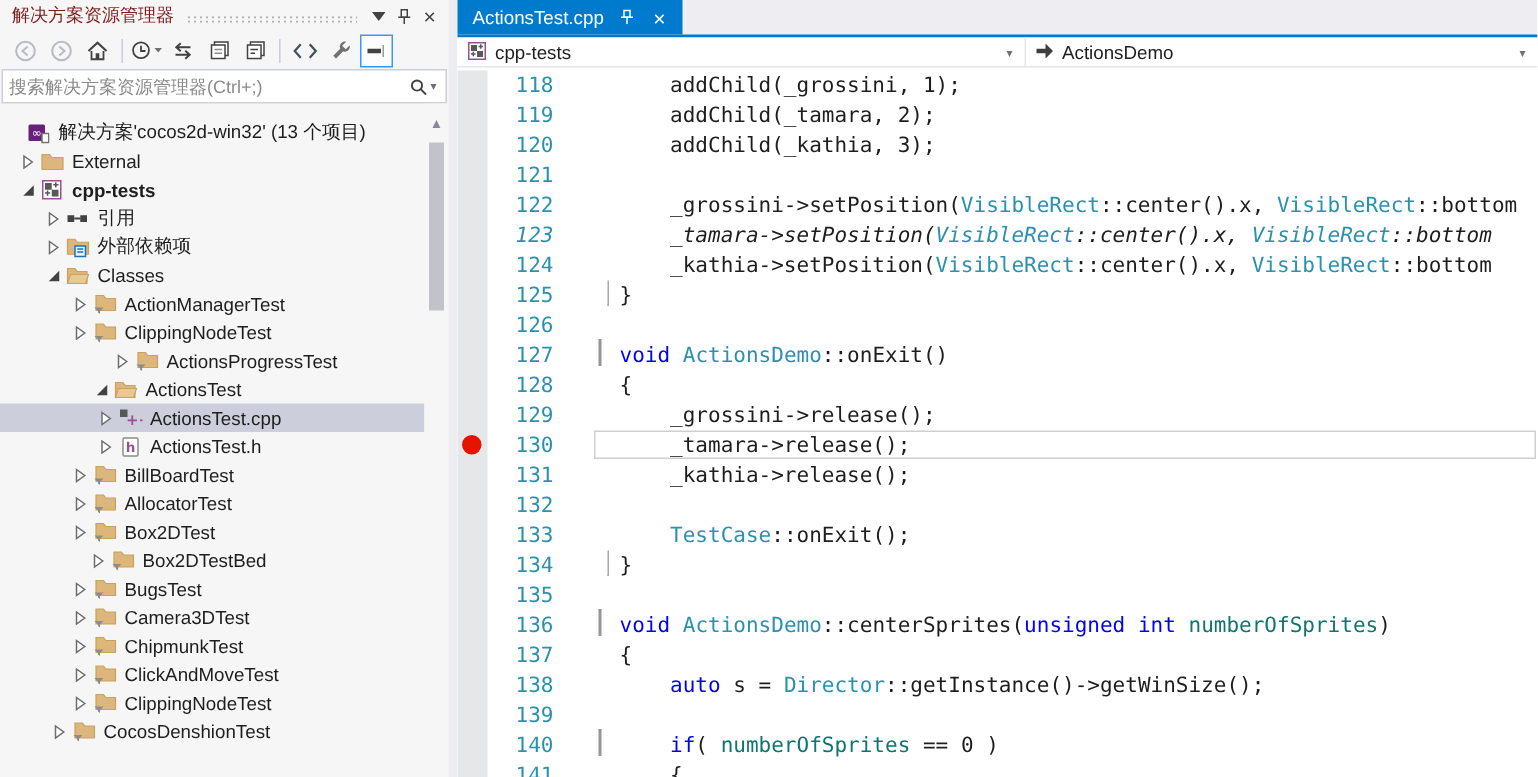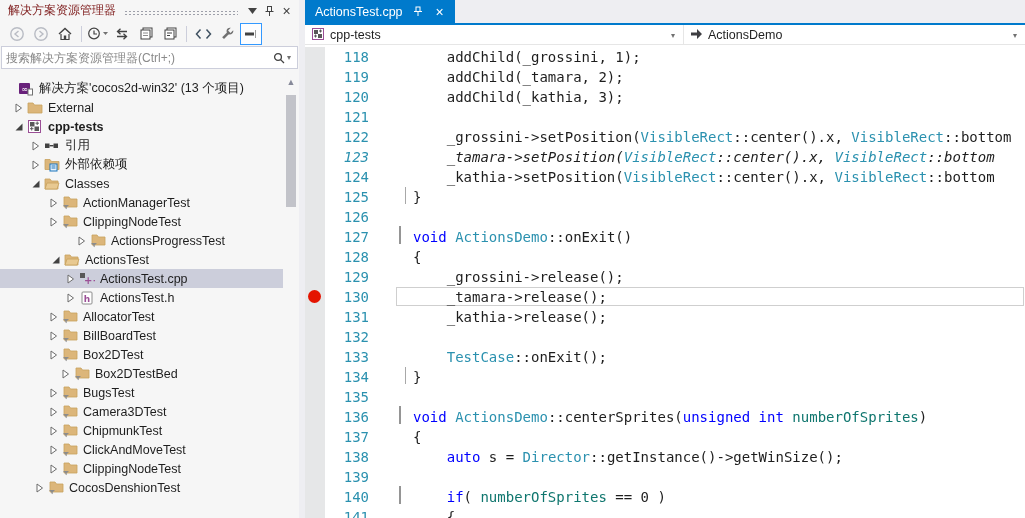--- a/index.html
+++ b/index.html
@@ -295,21 +295,21 @@
             </svg>
           </span>
           <span class="ticon">
             <svg width="16" height="14" viewBox="0 0 16 14">
               <path d="M2 1 h5 l1.5 2 H15 v8 H2 Z" fill="#dcb67a" stroke="#c8a25e" stroke-width="0.8"></path>
               <path d="M1 9 h6 l-2.3 2.3 v2 l-1.4 -1 v-1 Z" fill="#8c8c8c"></path>
             </svg>
           </span>
           <span class="tlabel">ActionsProgressTest</span>
         </div>
-        <div class="trow" style="padding-left: 48px;">
+        <div class="trow" style="padding-left: 60px;">
           <span class="arrowbox">
             <svg width="10" height="10" viewBox="0 0 10 10">
               <path d="M8.5 1.5 L8.5 8.5 L1.5 8.5 Z" fill="#424242"></path>
             </svg>
           </span>
           <span class="ticon">
             <svg width="16" height="13" viewBox="0 0 16 13">
               <path d="M1 2 h5 l1.5 2 H14 v8 H1 Z" fill="#dcb67a" stroke="#c8a25e" stroke-width="0.8"></path>
               <path d="M3 6 h12 l-2 6 H1 Z" fill="#e8c991" stroke="#c8a25e" stroke-width="0.8"></path>
             </svg>
@@ -349,35 +349,35 @@
             <svg width="9" height="10" viewBox="0 0 9 10">
               <path d="M2 1 L7.5 5 L2 9 Z" fill="#fff" stroke="#6d6d6d"></path>
             </svg>
           </span>
           <span class="ticon">
             <svg width="16" height="14" viewBox="0 0 16 14">
               <path d="M2 1 h5 l1.5 2 H15 v8 H2 Z" fill="#dcb67a" stroke="#c8a25e" stroke-width="0.8"></path>
               <path d="M1 9 h6 l-2.3 2.3 v2 l-1.4 -1 v-1 Z" fill="#8c8c8c"></path>
             </svg>
           </span>
+          <span class="tlabel">BillBoardTest</span>
+        </div>
+        <div class="trow" style="padding-left: 46px;">
+          <span class="arrowbox">
+            <svg width="9" height="10" viewBox="0 0 9 10">
+              <path d="M2 1 L7.5 5 L2 9 Z" fill="#fff" stroke="#6d6d6d"></path>
+            </svg>
+          </span>
+          <span class="ticon">
+            <svg width="16" height="14" viewBox="0 0 16 14">
+              <path d="M2 1 h5 l1.5 2 H15 v8 H2 Z" fill="#dcb67a" stroke="#c8a25e" stroke-width="0.8"></path>
+              <path d="M1 9 h6 l-2.3 2.3 v2 l-1.4 -1 v-1 Z" fill="#8c8c8c"></path>
+            </svg>
+          </span>
           <span class="tlabel">AllocatorTest</span>
-        </div>
-        <div class="trow" style="padding-left: 46px;">
-          <span class="arrowbox">
-            <svg width="9" height="10" viewBox="0 0 9 10">
-              <path d="M2 1 L7.5 5 L2 9 Z" fill="#fff" stroke="#6d6d6d"></path>
-            </svg>
-          </span>
-          <span class="ticon">
-            <svg width="16" height="14" viewBox="0 0 16 14">
-              <path d="M2 1 h5 l1.5 2 H15 v8 H2 Z" fill="#dcb67a" stroke="#c8a25e" stroke-width="0.8"></path>
-              <path d="M1 9 h6 l-2.3 2.3 v2 l-1.4 -1 v-1 Z" fill="#8c8c8c"></path>
-            </svg>
-          </span>
-          <span class="tlabel">BillBoardTest</span>
         </div>
         <div class="trow" style="padding-left: 46px;">
           <span class="arrowbox">
             <svg width="9" height="10" viewBox="0 0 9 10">
               <path d="M2 1 L7.5 5 L2 9 Z" fill="#fff" stroke="#6d6d6d"></path>
             </svg>
           </span>
           <span class="ticon">
             <svg width="16" height="14" viewBox="0 0 16 14">
               <path d="M2 1 h5 l1.5 2 H15 v8 H2 Z" fill="#dcb67a" stroke="#c8a25e" stroke-width="0.8"></path>

